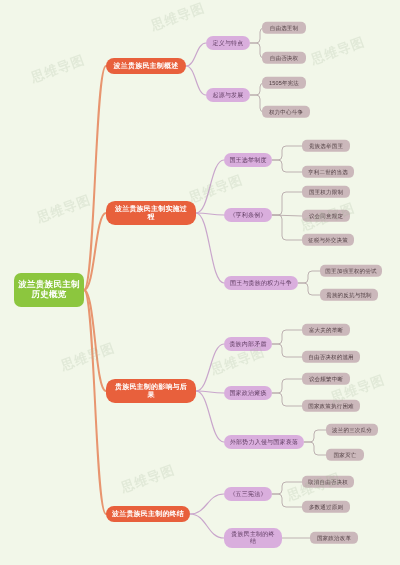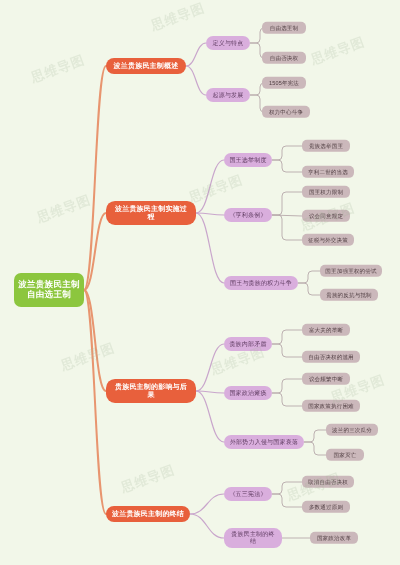--- a/index.html
+++ b/index.html
@@ -119,21 +119,21 @@
       <path d="M 304 442 L 310 442 Q 314 442 314 438 L 314 434 Q 314 430 318 430 L 326 430" fill="none" stroke="#b7a8aa" stroke-width="0.9"></path>
       <path d="M 304 442 L 310 442 Q 314 442 314 446 L 314 451 Q 314 455 318 455 L 326 455" fill="none" stroke="#b7a8aa" stroke-width="0.9"></path>
       <path d="M 84 290 C 95 290, 95 514, 106 514" fill="none" stroke="#e8956f" stroke-width="2" stroke-linecap="round"></path>
       <path d="M 190 514 C 207 514, 207 494, 224 494" fill="none" stroke="#c9a6cc" stroke-width="1.2" stroke-linecap="round"></path>
       <path d="M 272 494 L 278 494 Q 282 494 282 490 L 282 486 Q 282 482 286 482 L 302 482" fill="none" stroke="#b7a8aa" stroke-width="0.9"></path>
       <path d="M 272 494 L 278 494 Q 282 494 282 498 L 282 503 Q 282 507 286 507 L 302 507" fill="none" stroke="#b7a8aa" stroke-width="0.9"></path>
       <path d="M 190 514 C 207 514, 207 538, 224 538" fill="none" stroke="#c9a6cc" stroke-width="1.2" stroke-linecap="round"></path>
       <path d="M 282 538 L 310 538" fill="none" stroke="#b7a8aa" stroke-width="0.9"></path>
     </svg>
 <div class="node root" style="left: 14px; top: 290px; width: 70px; min-height: 34px;">波兰贵族民主制
-自由选王制</div>
+历史概览</div>
     <div class="node lvl1" style="left: 106px; top: 66px; width: 80px; min-height: 16px;">波兰贵族民主制概述</div>
     <div class="node lvl2" style="left: 206px; top: 43px; width: 44px; min-height: 14px;">定义与特点</div>
     <div class="node lvl3" style="left: 262px; top: 28px; width: 44px; min-height: 12px;">自由选王制</div>
     <div class="node lvl3" style="left: 262px; top: 58px; width: 44px; min-height: 12px;">自由否决权</div>
     <div class="node lvl2" style="left: 206px; top: 95px; width: 44px; min-height: 14px;">起源与发展</div>
     <div class="node lvl3" style="left: 262px; top: 83px; width: 44px; min-height: 12px;">1505年宪法</div>
     <div class="node lvl3" style="left: 262px; top: 112px; width: 48px; min-height: 12px;">权力中心斗争</div>
     <div class="node lvl1" style="left: 106px; top: 213px; width: 90px; min-height: 16px;">波兰贵族民主制实施过程</div>
     <div class="node lvl2" style="left: 224px; top: 160px; width: 48px; min-height: 14px;">国王选举制度</div>
     <div class="node lvl3" style="left: 302px; top: 146px; width: 48px; min-height: 12px;">贵族选举国王</div>

